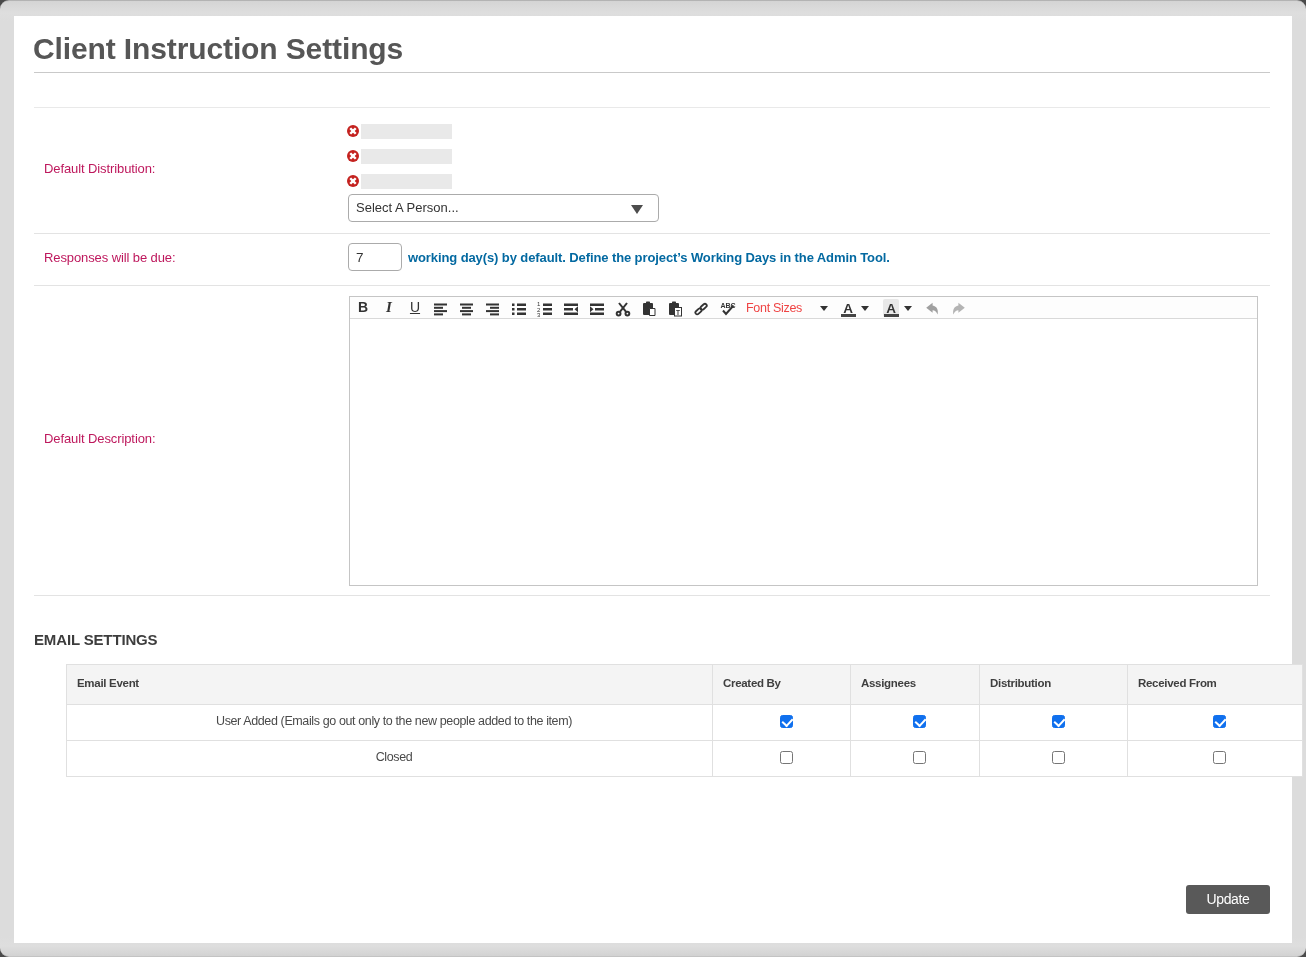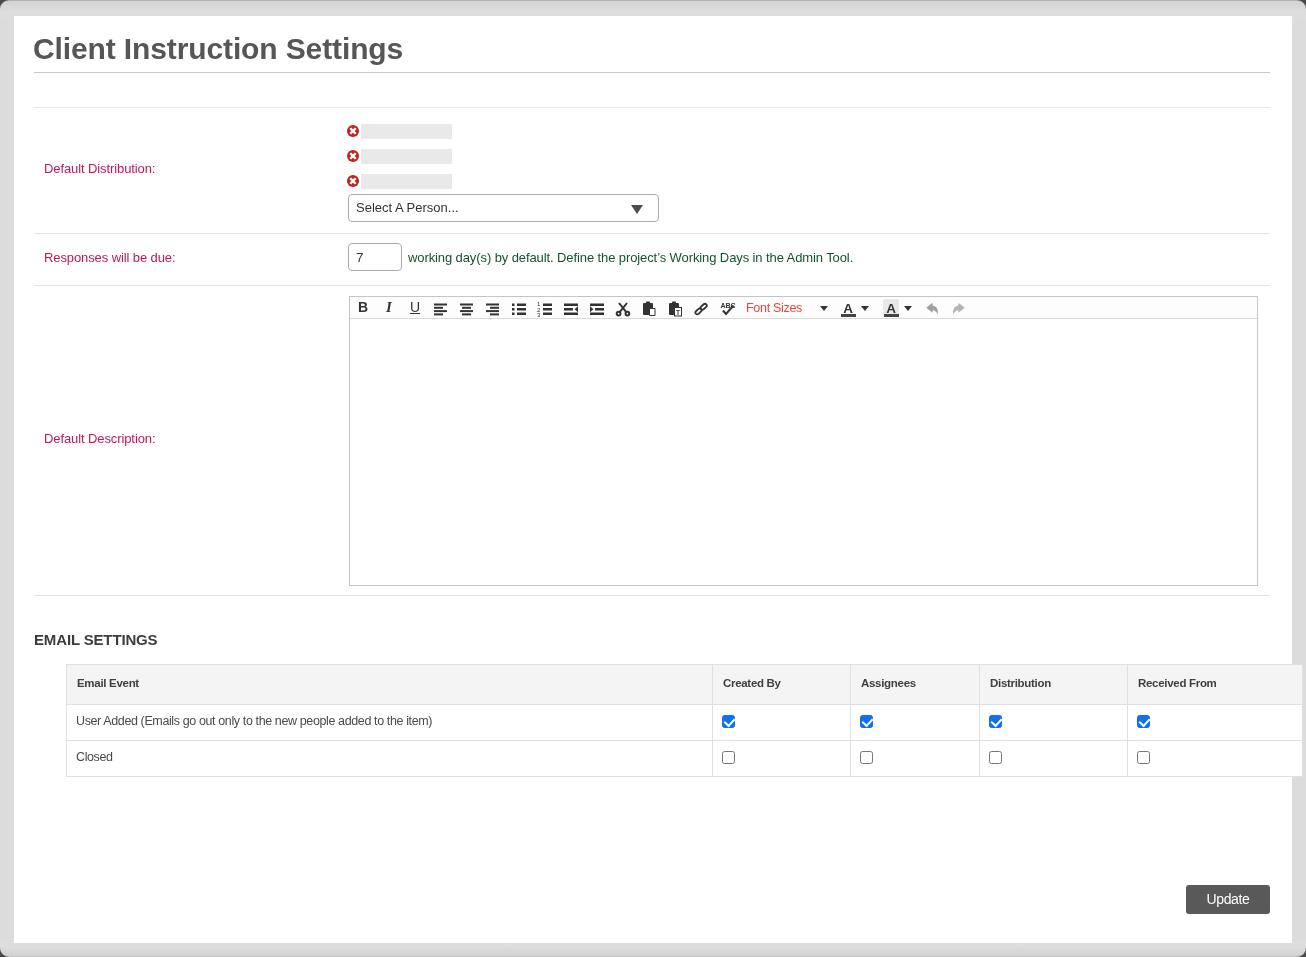--- a/index.html
+++ b/index.html
@@ -19,41 +19,41 @@
 .delrow { position:absolute; left:333px; height:15px; }
 .delrow .x { position:absolute; left:0; top:1px; width:12px; height:12px; border-radius:50%; background:#c4221f; }
 .delrow .x svg { position:absolute; left:0; top:0; }
 .delrow .bar { position:absolute; left:14px; top:0; width:91px; height:15px; background:#e9e9e9; }
 
 .sel { position:absolute; left:334px; top:178px; width:311px; height:28px; border:1px solid #ababab; border-radius:4px; background:#fff; }
 .sel .tx { position:absolute; left:7px; top:5px; font-size:13px; color:#333; }
 .sel .arr { position:absolute; left:282px; top:10px; width:0; height:0; border-left:6.5px solid transparent; border-right:6.5px solid transparent; border-top:9px solid #4d4d4d; }
 
 .inp7 { position:absolute; left:334px; top:227px; width:54px; height:28px; border:1px solid #ababab; border-radius:4px; background:#fff; font-size:13.5px; color:#333; padding:6px 0 0 7px; }
-.resptext { position:absolute; left:394px; top:234px; font-size:13px; letter-spacing:-0.1px; color:#14532d; }
+.resptext { position:absolute; left:394px; top:234px; font-size:13px; letter-spacing:-0.1px; color:#0369a1;font-weight:bold; }
 
 .editor { position:absolute; left:335px; top:280px; width:909px; height:290px; border:1px solid #c5c5c5; background:#fff; }
 .toolbar { position:absolute; left:0; top:0; width:100%; height:22px; border-bottom:1px solid #d9d9d9; background:#fdfdfd; }
 .ic { position:absolute; top:4px; width:16px; height:16px; }
 .ti { position:absolute; top:2px; font-size:14px; color:#333; width:16px; text-align:center; }
 .tB { left:5px; font-weight:700; }
 .tI { left:31px; font-family:"Liberation Serif",serif; font-style:italic; font-weight:700; font-size:15px; }
 .tU { left:57px; text-decoration:underline; font-weight:400; }
 .fs { position:absolute; left:396px; top:4px; font-size:12.5px; letter-spacing:-0.3px; color:#ef4444; }
 .car { position:absolute; top:9px; width:0; height:0; border-left:4.5px solid transparent; border-right:4.5px solid transparent; border-top:5.5px solid #333; }
 .ta { position:absolute; top:2px; width:16px; height:18px; text-align:center; }
 .ta b { font-size:13.5px; color:#333; }
 .ta i { position:absolute; left:0.5px; bottom:0px; width:15px; height:2.8px; }
 .ta2 { background:#e8e8e8; border-radius:2px; }
 
 h2.es { position:absolute; left:20px; top:615px; font-size:15px; font-weight:700; color:#3d3d3d; letter-spacing:-0.15px; }
 table.grid { position:absolute; left:20px; top:648px; width:1236px; border-collapse:collapse; table-layout:fixed;margin-left:32px; }
 table.grid th, table.grid td { border:1px solid #e0e0e0; font-weight:400; text-align:left; }
 table.grid th { background:#f4f4f4; height:40px; font-size:11.5px; letter-spacing:-0.3px; font-weight:700; color:#3f3f3f; padding:0 0 4px 10px; }
-table.grid td { height:36px; font-size:12.5px; letter-spacing:-0.38px; color:#4a4a4a; padding:0 0 3px 9px; background:#fff; }
+table.grid td { height:36px; font-size:12.5px; letter-spacing:-0.38px; color:#4a4a4a; padding:0 0 3px 9px; background:#fff;text-align:center; }
 .cb { display:inline-block; width:13px; height:13px; border:1px solid #767676; border-radius:2.5px; background:#fff; vertical-align:middle; position:relative; }
 .cb.on { background:#1070ee; border-color:#1070ee; }
 .cb.on:after { content:""; position:absolute; left:3.4px; top:0px; width:4.5px; height:8.2px; border:solid #fff; border-width:0 2.1px 2.1px 0; transform:rotate(43deg); }
 .updbtn { position:absolute; left:1172px; top:869px; width:84px; height:29px; background:#595959; border-radius:3px; color:#fff; font-size:14px; letter-spacing:-0.36px; text-align:center; line-height:29px; }
 </style>
 </head>
 <body>
 <div class="frame">
  <div class="page">
   <h1 class="title">Client Instruction Settings</h1>

